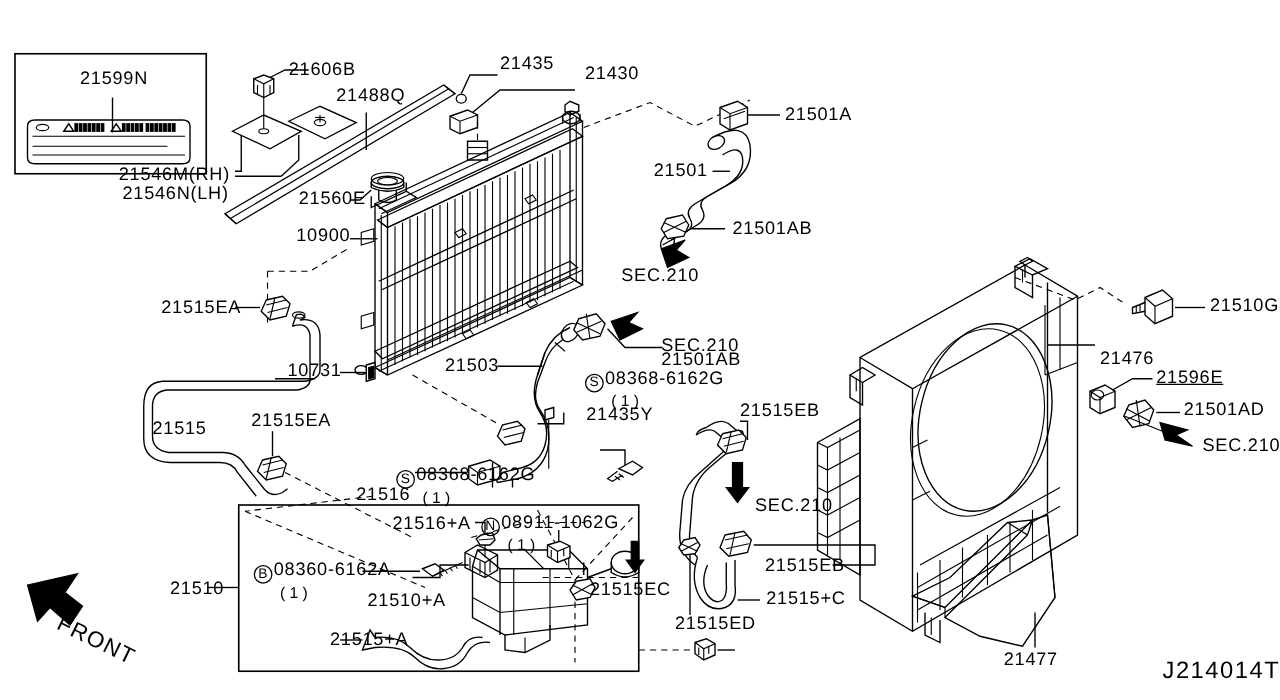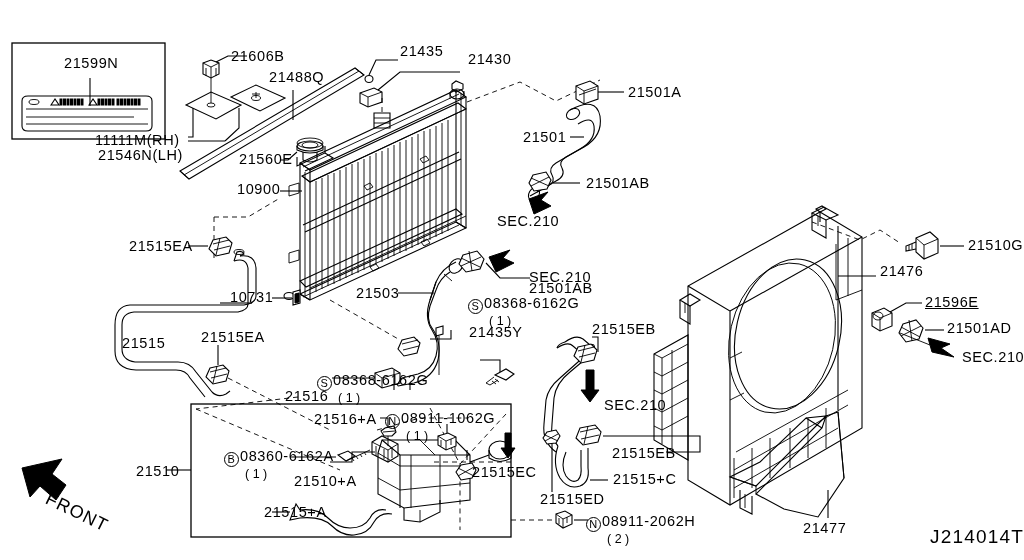--- a/index.html
+++ b/index.html
@@ -524,21 +524,21 @@
   <div class="lbl" style="left:231px; top:49px;">21606B</div>
   <div class="lbl" style="left:269px; top:70px;">21488Q</div>
   <div class="lbl" style="left:400px; top:44px;">21435</div>
   <div class="lbl" style="left:468px; top:52px;">21430</div>
 
   <div class="lbl" style="left:628px; top:85px;">21501A</div>
   <div class="lbl" style="left:523px; top:130px;">21501</div>
   <div class="lbl" style="left:586px; top:176px;">21501AB</div>
   <div class="lbl" style="left:497px; top:214px;">SEC.210</div>
 
-  <div class="lbl" style="left:95px; top:133px;">11111M(RH)</div>
+  <div class="lbl" style="left:95px; top:133px;">21546M(RH)</div>
   <div class="lbl" style="left:98px; top:148px;">21546N(LH)</div>
 
   <div class="lbl" style="left:239px; top:152px;">21560E</div>
   <div class="lbl" style="left:237px; top:182px;">10900</div>
 
   <div class="lbl" style="left:129px; top:239px;">21515EA</div>
   <div class="lbl" style="left:122px; top:296px;margin-top:40px;">21515</div>
   <div class="lbl" style="left:230px; top:290px;">10731</div>
   <div class="lbl" style="left:201px; top:330px;">21515EA</div>
 
@@ -561,41 +561,37 @@
   <div class="lbl" style="left:285px; top:389px;">21516</div>
   <div class="lbl" style="left:314px; top:412px;">21516+A</div>
 
   <div class="lbl" style="left:385px; top:411px;">
     <span class="cmark">N</span><span>08911-1062G</span>
     <div class="lbl sub" style="position:static; margin-left:21px;">( 1 )</div>
   </div>
 
   <div class="lbl" style="left:136px; top:464px;">21510</div>
 
-  <div class="lbl" style="left:224px; top:449px;">
+  <div class="lbl" style="left:203px; top:449px;">
     <span class="cmark">B</span><span>08360-6162A</span>
     <div class="lbl sub" style="position:static; margin-left:21px;">( 1 )</div>
   </div>
 
   <div class="lbl" style="left:294px; top:474px;">21510+A</div>
   <div class="lbl" style="left:264px; top:505px;">21515+A</div>
 
   <div class="lbl" style="left:472px; top:441px;margin-top:24px;">21515EC</div>
   <div class="lbl" style="left:540px; top:492px;">21515ED</div>
   <div class="lbl" style="left:612px; top:446px;">21515EB</div>
   <div class="lbl" style="left:613px; top:472px;">21515+C</div>
   <div class="lbl" style="left:604px; top:398px;">SEC.210</div>
 
-  <div class="lbl" style="left:586px; top:514px;">
-    <span class="cmark">N</span><span>08911-2062H</span>
-    <div class="lbl sub" style="position:static; margin-left:21px;">( 2 )</div>
-  </div>
 
   <div class="lbl" style="left:968px; top:238px;">21510G</div>
-  <div class="lbl" style="left:880px; top:264px;">21476</div>
+  <div class="lbl" style="left:880px; top:280px;">21476</div>
   <div class="lbl" style="left:925px; top:295px;text-decoration:underline;">21596E</div>
   <div class="lbl" style="left:947px; top:321px;">21501AD</div>
   <div class="lbl" style="left:962px; top:350px;">SEC.210</div>
 
   <div class="lbl" style="left:803px; top:496px;margin-top:25px;">21477</div>
 
   <div class="lbl front" style="left:50px; top:491px;">FRONT</div>
 
   <div class="lbl dnum" style="left:930px; top:529px;">J214014T</div>
 

